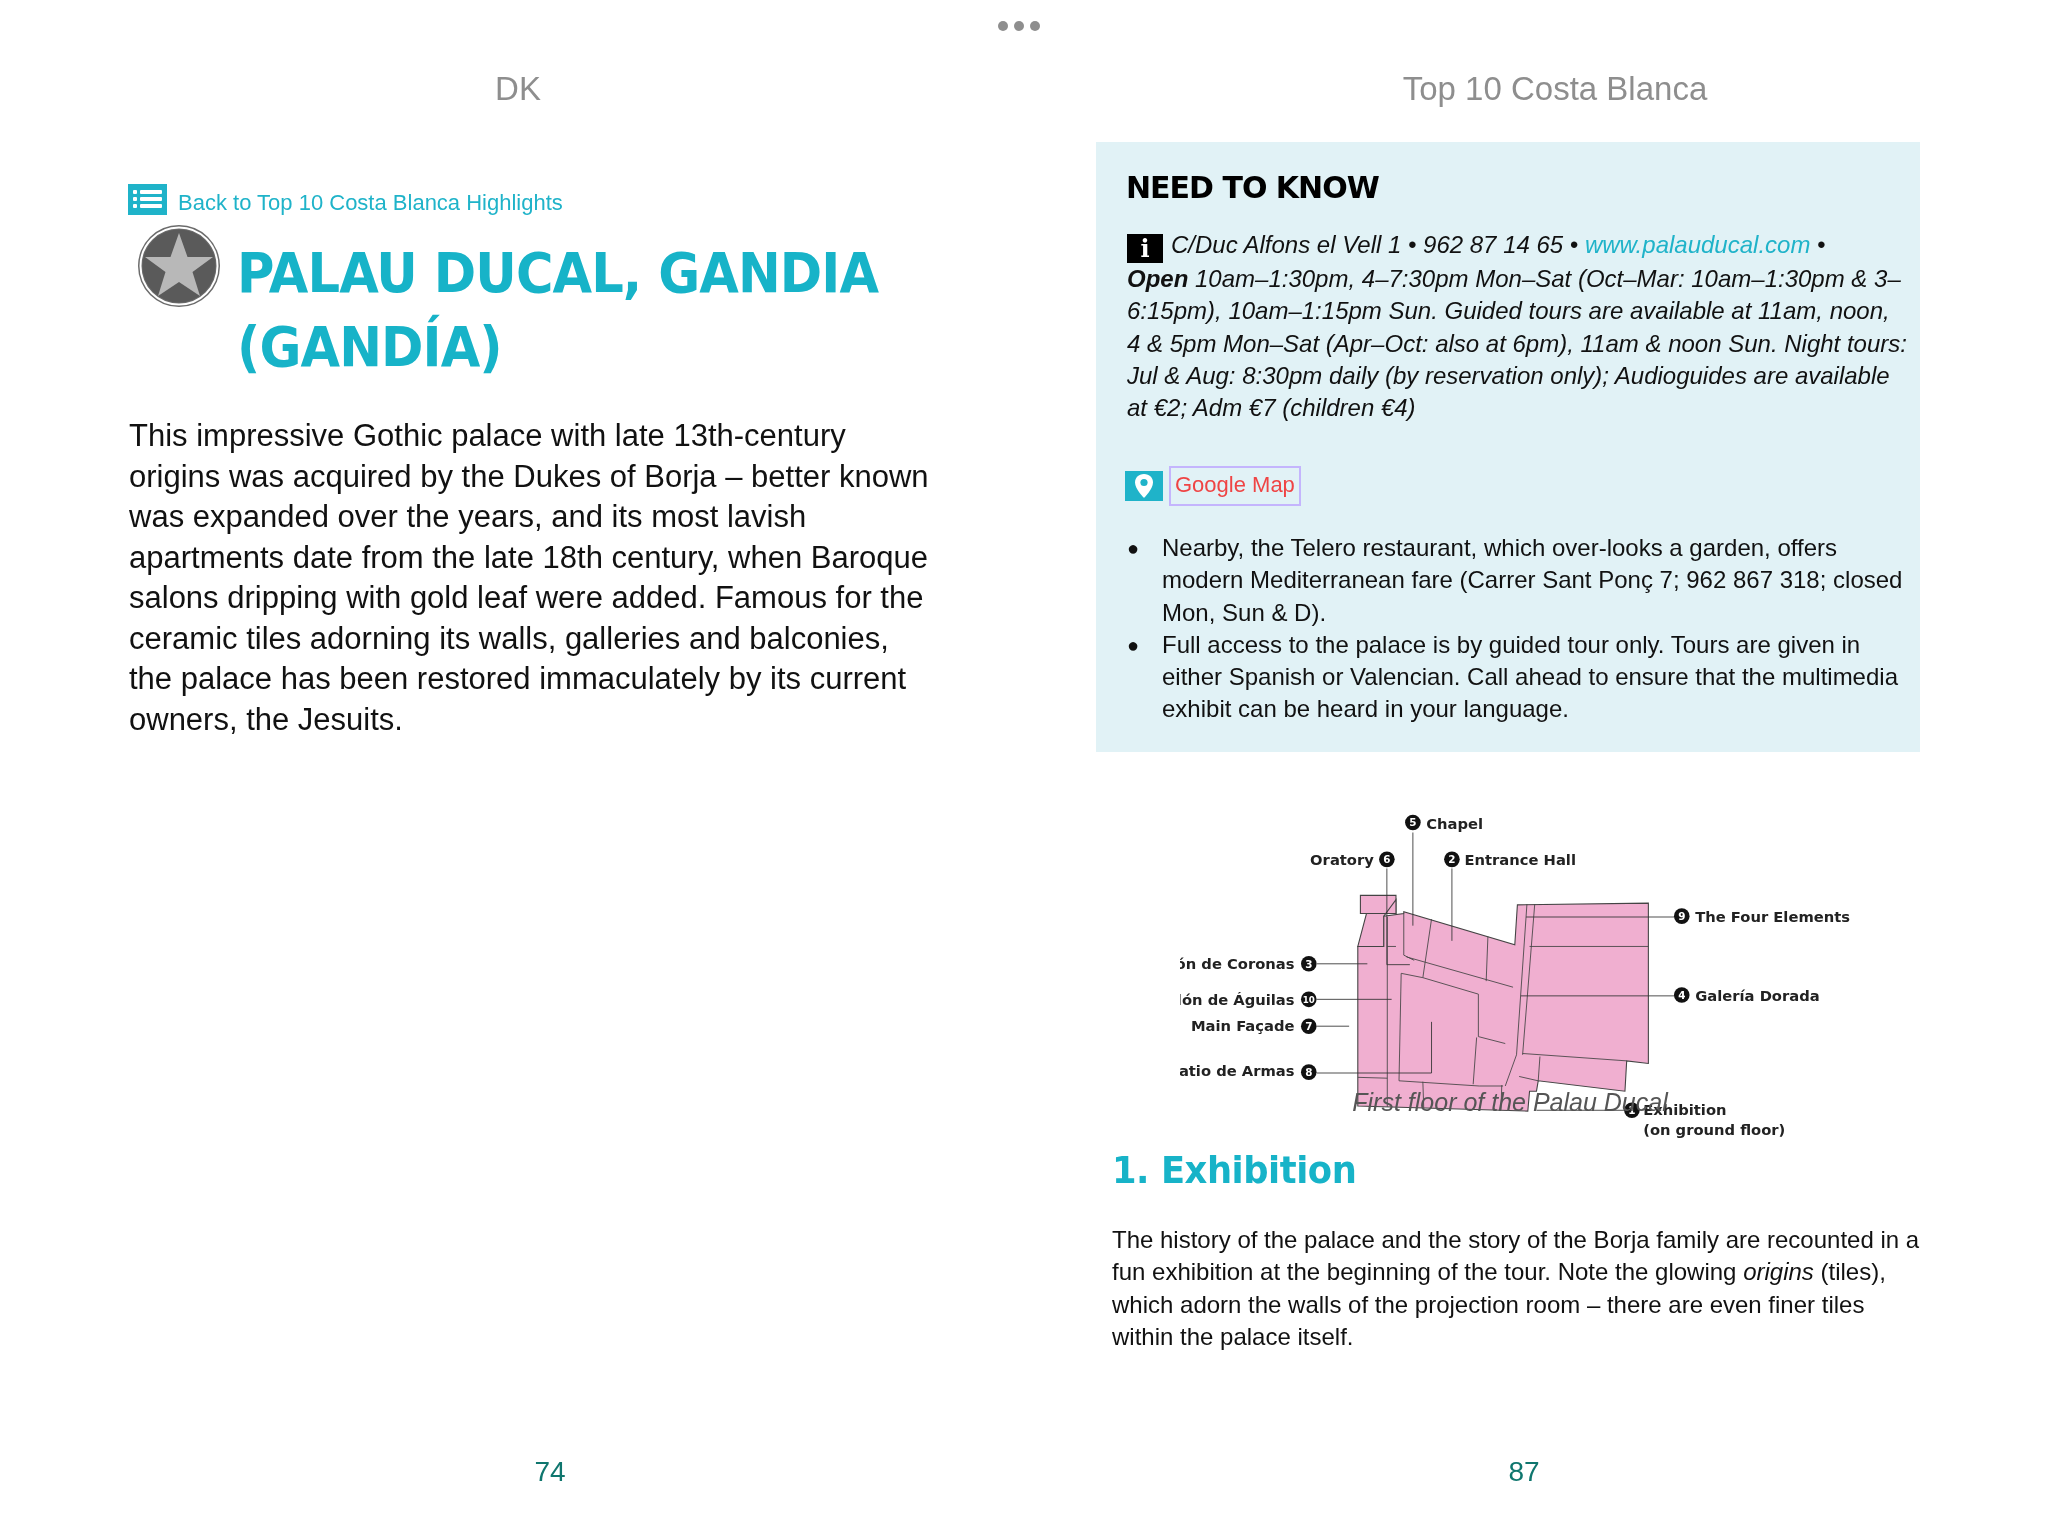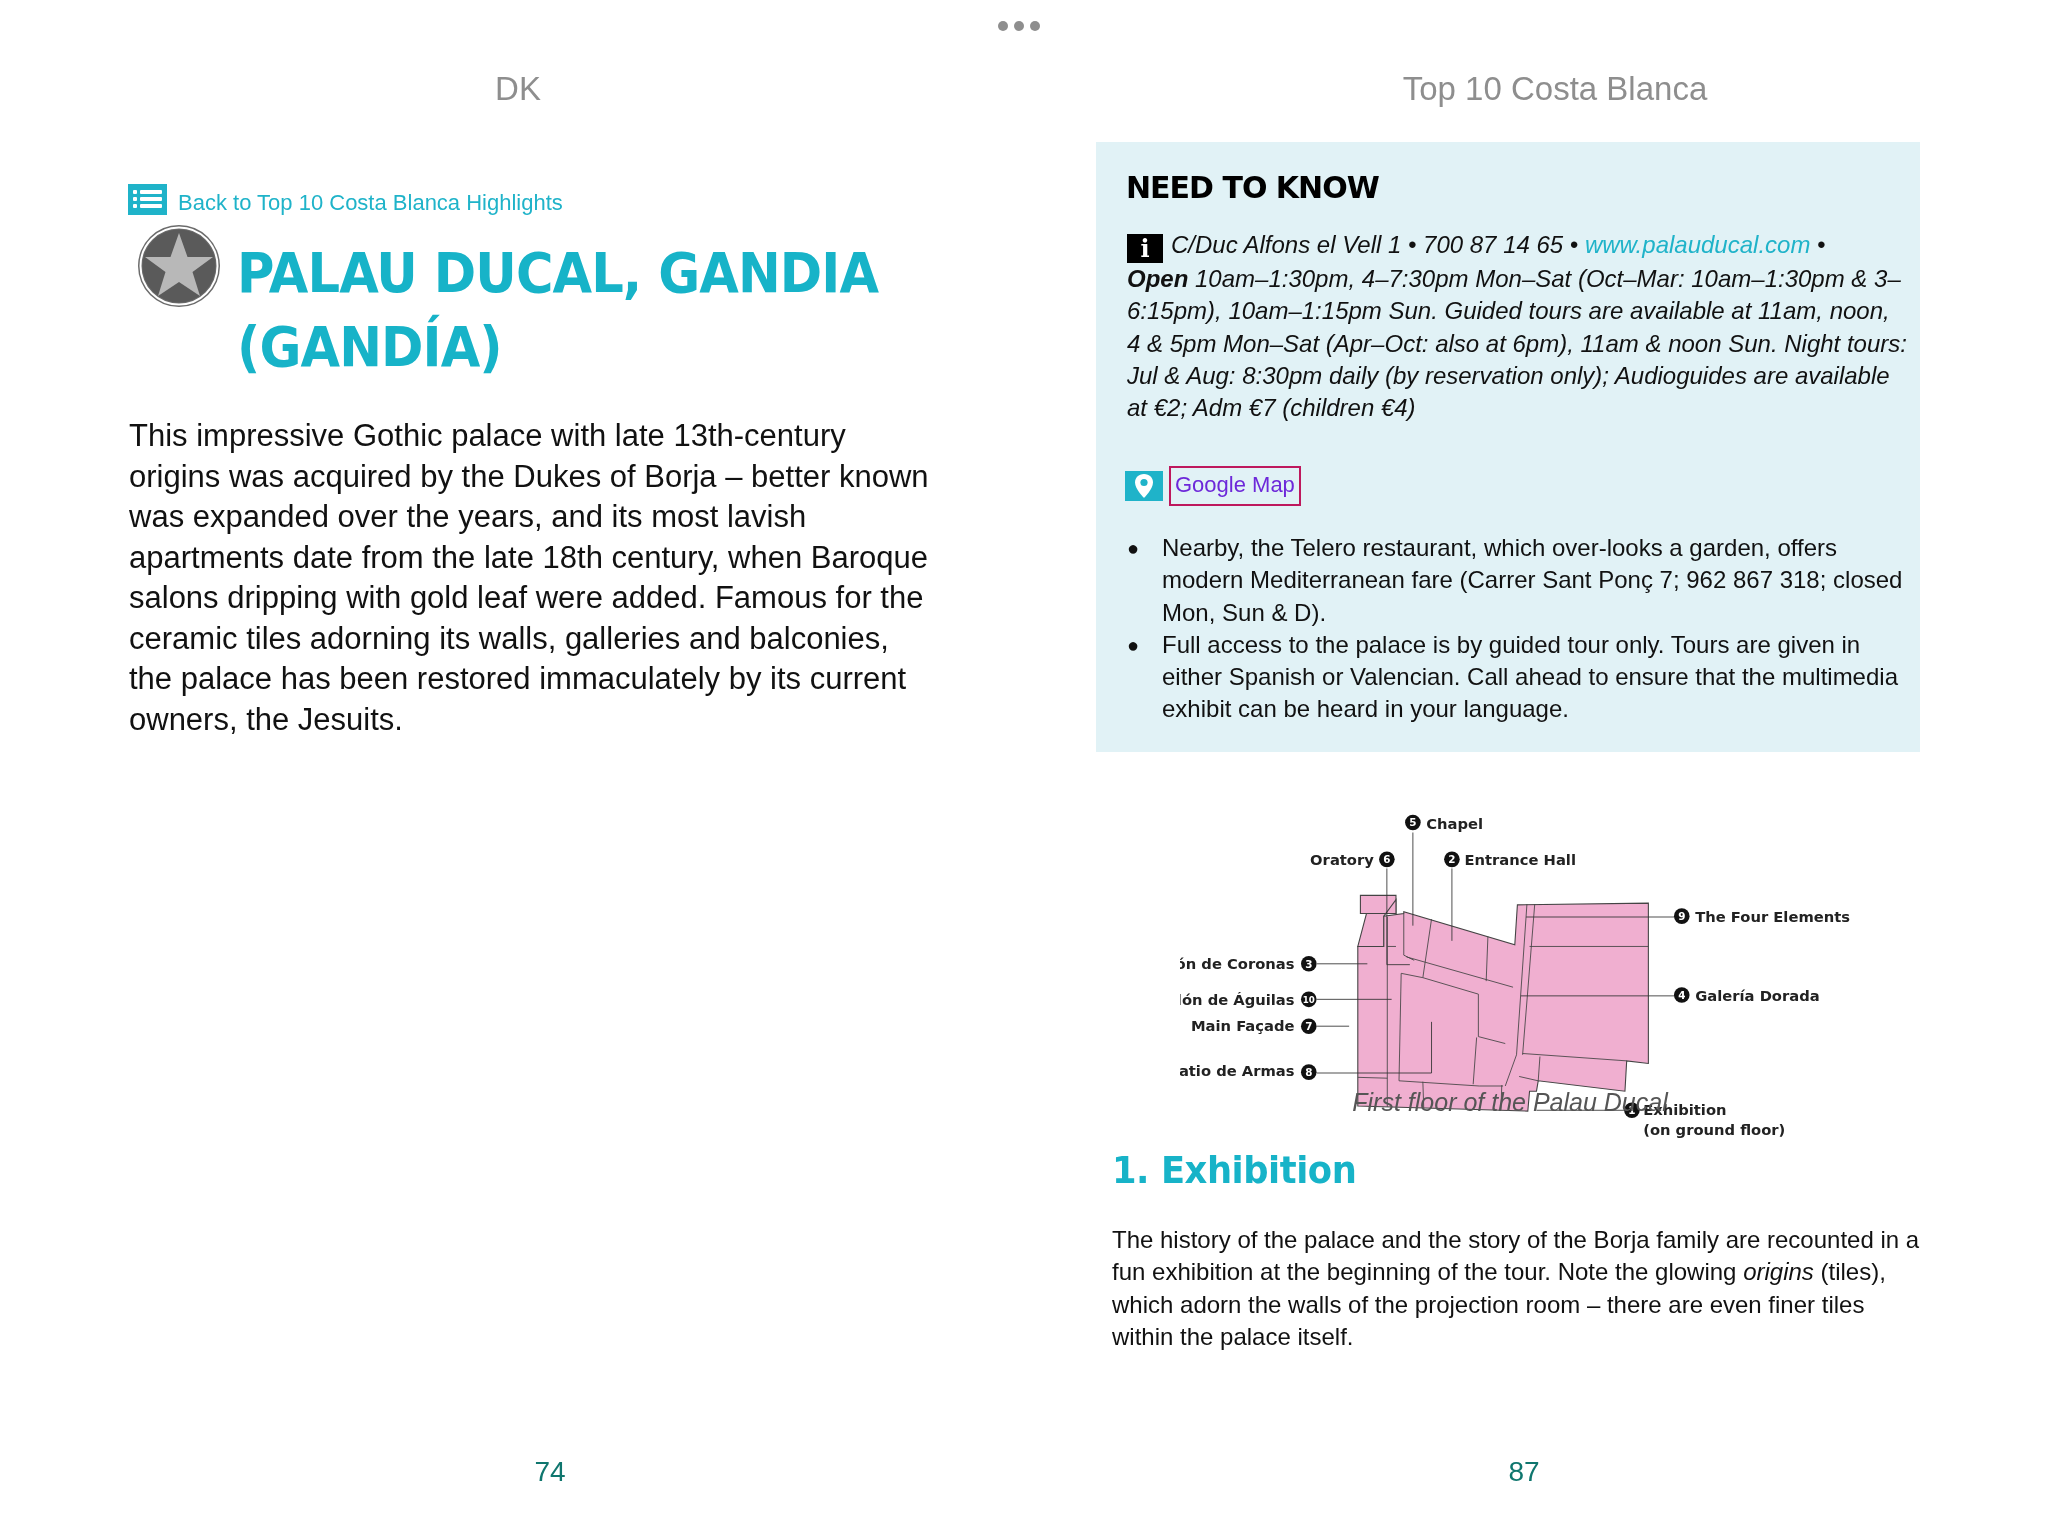--- a/index.html
+++ b/index.html
@@ -52,21 +52,21 @@
   .ntk-info {
     left:1127px; top:229px; width:780px;
     font-size:24px; line-height:32.3px; font-style:italic; color:#111;
   }
   .info-icon { display:inline-block; width:36px; height:29px; background:#000; color:#fff; font-family:"DejaVu Serif", serif; font-weight:bold; font-style:normal; font-size:24px; line-height:29px; text-align:center; vertical-align:-4px; margin-right:8px; }
   .web-link { color:#1fb3c9; cursor:pointer;text-align:right; }
   .open-label { font-weight:bold; }
 
   .map-row { left:1125px; top:466px; display:flex; align-items:center; gap:6px; }
   .pin-icon { width:38px; height:30px; background:#1fb3c9; display:flex; align-items:center; justify-content:center; }
-  .map-btn { border:2px solid #be185d; padding:2px 4px 4px 4px; font-size:22px; color:#6d28d9; cursor:pointer; line-height:30px; }
+  .map-btn { border:2px solid #c4b5fd; padding:2px 4px 4px 4px; font-size:22px; color:#ef4444; cursor:pointer; line-height:30px; }
 
   .ntk-bullets { left:1127px; top:532px; width:790px; font-size:24px; line-height:32.3px; color:#111; }
   .ntk-bullets .b { display:flex; }
   .ntk-bullets .dot { width:35px; flex:none; font-size:20px; }
 
   
   .plan { left:1180px; top:800px; width:680px; height:390px; }
   .plan text { font-family:"DejaVu Sans", sans-serif; font-weight:bold; fill:#222; }
   .caption { left:1100px; top:1088px; width:820px; text-align:center; font-size:25px; font-style:italic; color:#555; }
 
@@ -125,21 +125,21 @@
   <div>the palace has been restored immaculately by its current</div>
   <div>owners, the Jesuits.</div>
 </div>
 
 <div class="abs page-num pn-left">74</div>
 
 <div class="abs ntk-box"></div>
 <div class="abs ntk-title">NEED TO KNOW</div>
 
 <div class="abs ntk-info">
-  <span class="info-icon">i</span><span>C/Duc Alfons el Vell 1 • 700 87 14 65 • </span><span class="web-link">www.palauducal.com</span><span> •</span>
+  <span class="info-icon">i</span><span>C/Duc Alfons el Vell 1 • 962 87 14 65 • </span><span class="web-link">www.palauducal.com</span><span> •</span>
   <br><span class="open-label">Open</span><span> 10am–1:30pm, 4–7:30pm Mon–Sat (Oct–Mar: 10am–1:30pm &amp; 3–6:15pm), 10am–1:15pm Sun. Guided tours are available at 11am, noon, 4 &amp; 5pm Mon–Sat (Apr–Oct: also at 6pm), 11am &amp; noon Sun. Night tours: Jul &amp; Aug: 8:30pm daily (by reservation only); Audioguides are available at €2; Adm €7 (children €4)</span>
 </div>
 
 <div class="abs map-row">
   <div class="pin-icon">
     <svg width="20" height="26" viewBox="0 0 20 26">
       <path d="M10 1 C4.5 1 1 5 1 9.5 C1 16 10 25 10 25 C10 25 19 16 19 9.5 C19 5 15.5 1 10 1 Z" fill="#ffffff"></path>
       <circle cx="10" cy="9.5" r="3.6" fill="#1fb3c9"></circle>
     </svg>
   </div>

